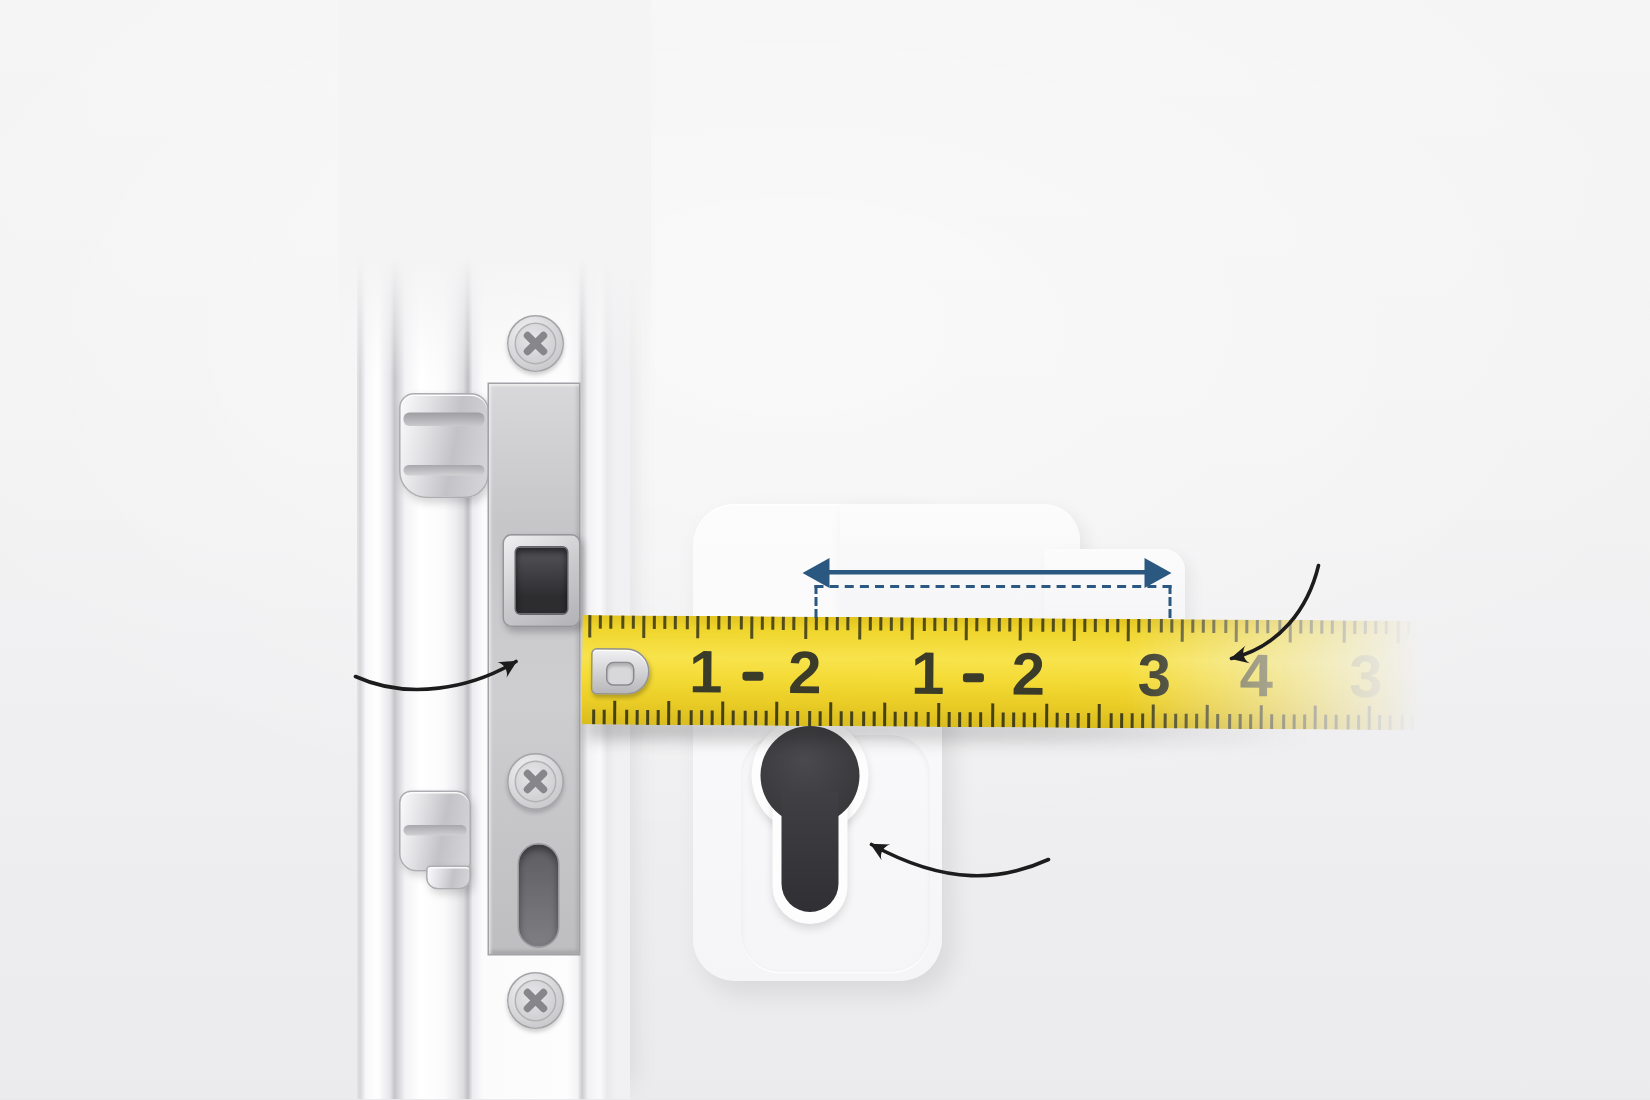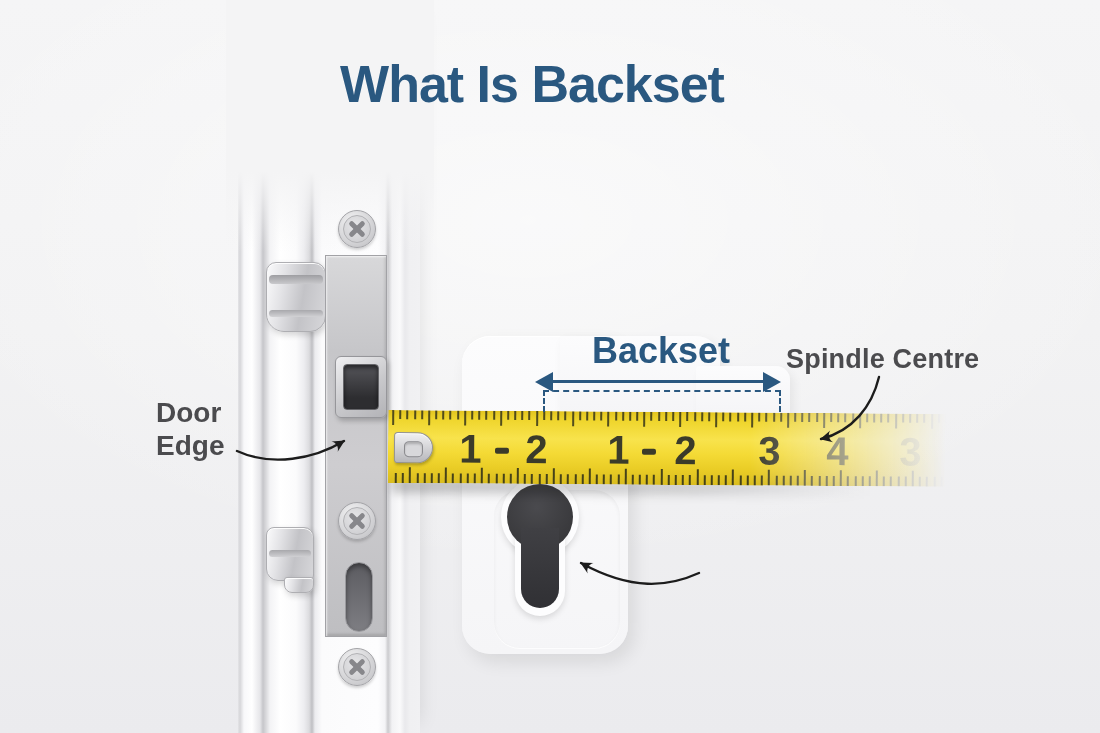--- a/index.html
+++ b/index.html
@@ -367,22 +367,15 @@
       <marker id="ah" markerUnits="userSpaceOnUse" markerWidth="16" markerHeight="14" refX="12" refY="7" orient="auto">
         <path class="ink-head" d="M1,1 L13,7 L1,13 C4.5,10 4.5,4 1,1 Z"></path>
       </marker>
     </defs>
     <path class="ink-path" marker-end="url(#ah)" d="M 237 451 C 272 467, 314 459, 344 441"></path>
     <path class="ink-path" marker-end="url(#ah)" d="M 879 377 C 872 406, 853 431, 821 439"></path>
     <path class="ink-path" marker-end="url(#ah)" d="M 699 573 C 668 587, 632 591, 581 563"></path>
   </svg>
 
   <div class="header">
-    <div class="title">What Is Backset</div>
   </div>
-  <div class="lbl lbl-door-edge">
-    <div>Door</div>
-    <div>Edge</div>
-  </div>
-  <div class="lbl lbl-backset">Backset</div>
-  <div class="lbl lbl-spindle">Spindle Centre</div>
 
 </div>
 
 </body></html>

